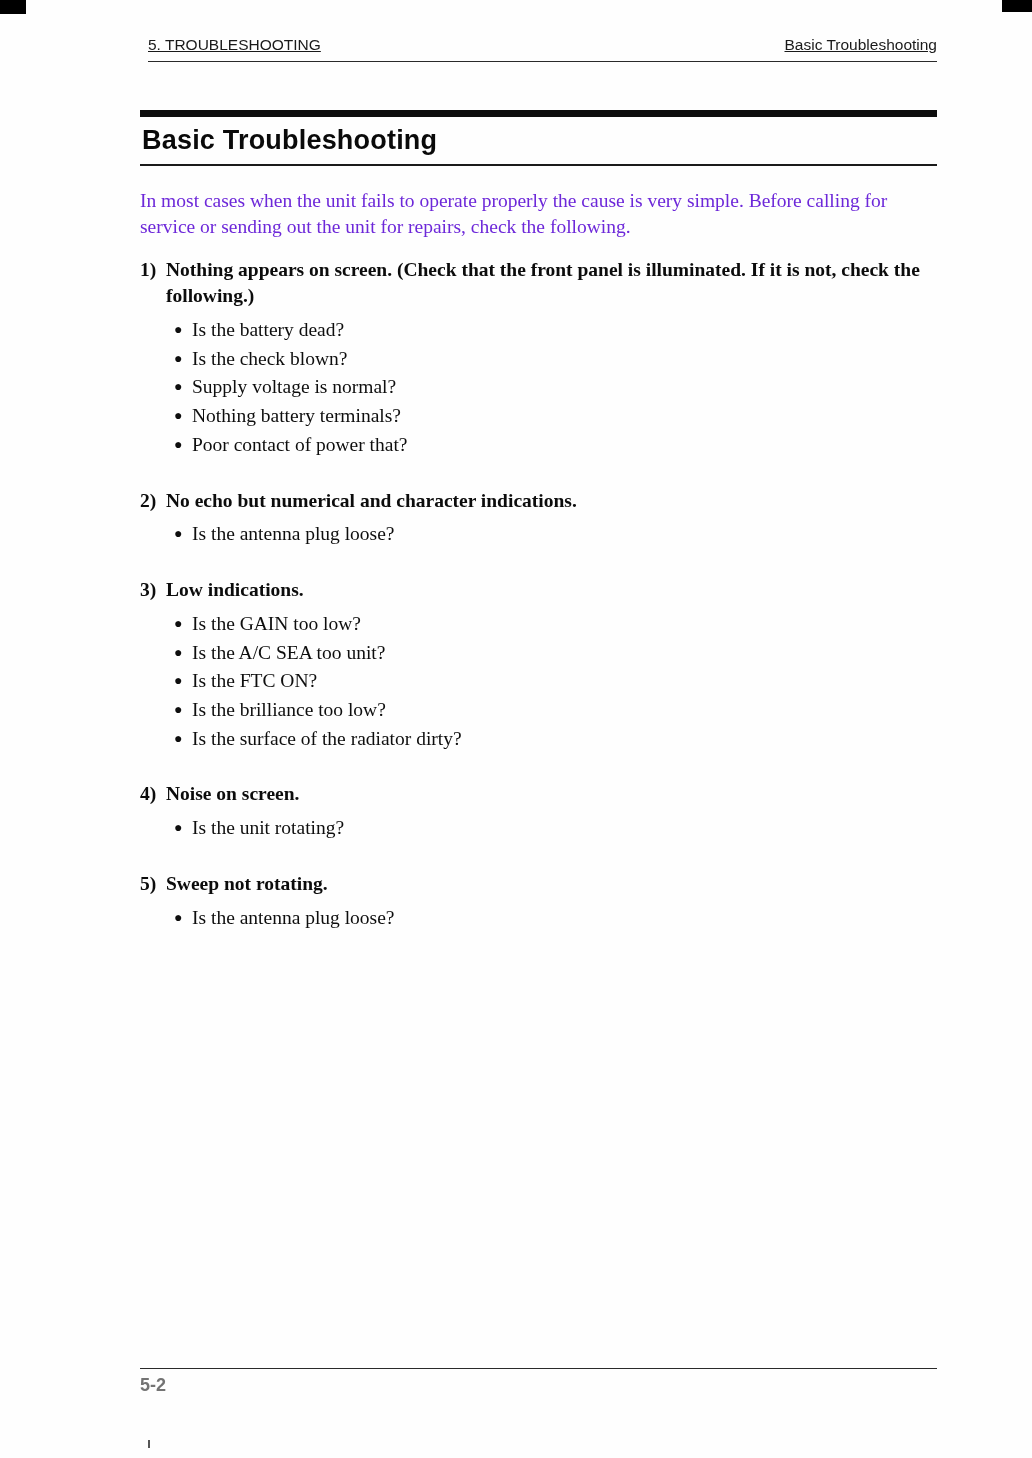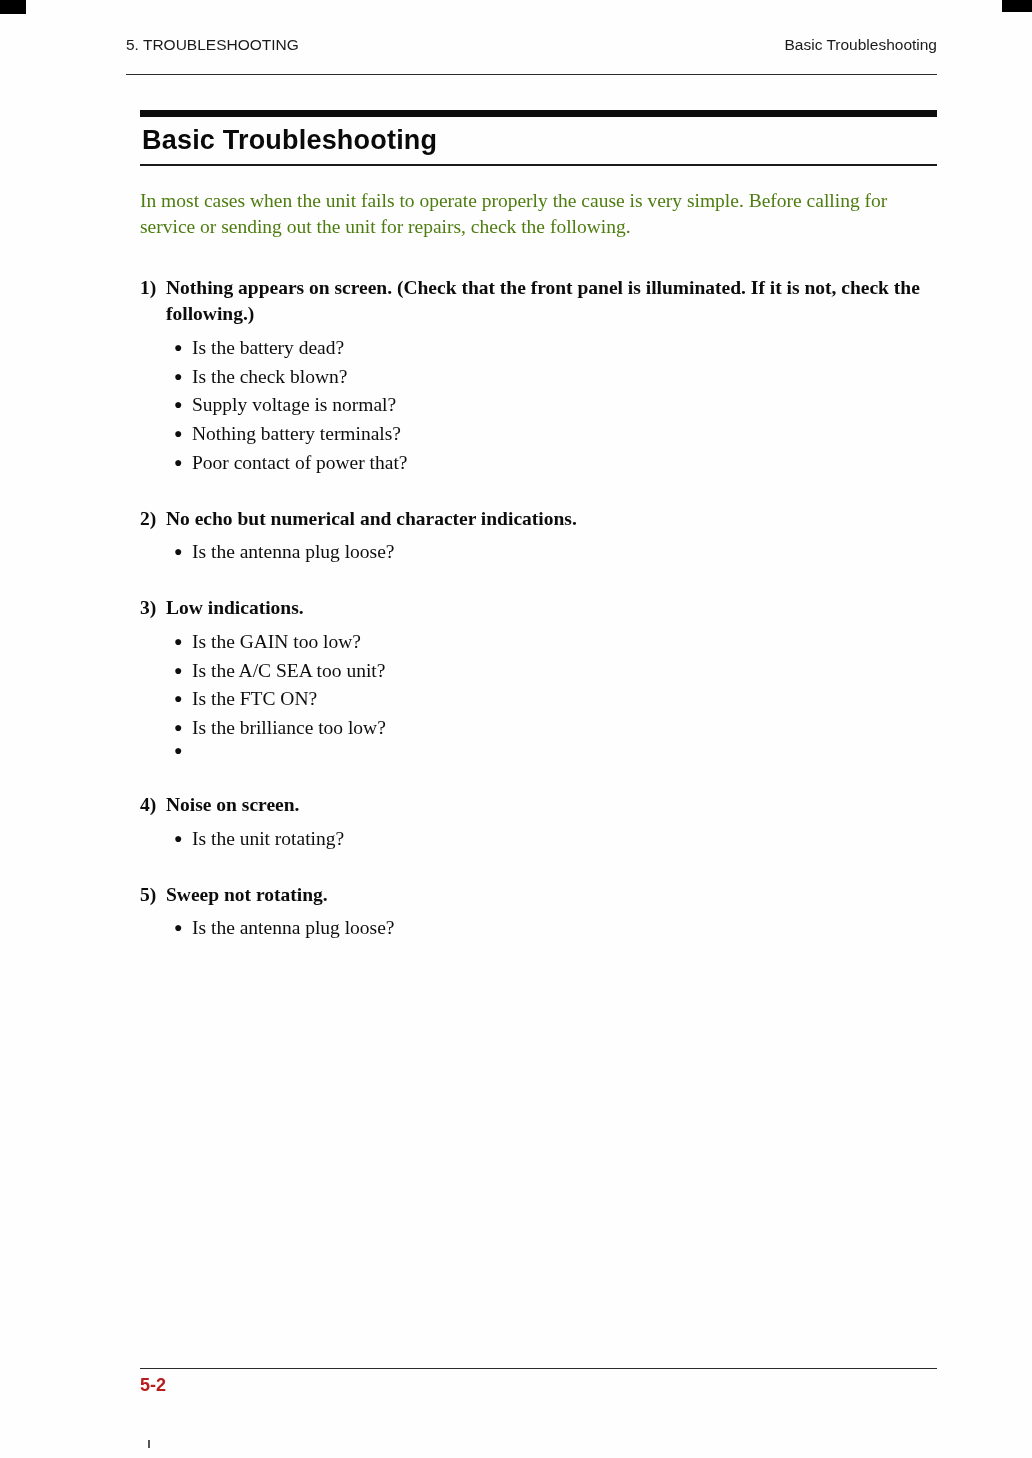--- a/index.html
+++ b/index.html
@@ -21,31 +21,32 @@
     position: absolute; top: 0; left: 0;
     width: 26px; height: 14px; background: #000;
   }
   .corner-mark-right {
     position: absolute; top: 0; right: 0;
     width: 30px; height: 12px; background: #000;
   }
 
   .running-header {
     position: absolute;
-    left: 126px;
+    left: 148px;
     right: 95px;
     top: 36px;
     display: flex;
     justify-content: space-between;
     align-items: flex-end;
     font-family: "Liberation Sans", sans-serif;
     font-size: 15.5px;
     color: #1a1a1a;
-    padding-bottom: 20px;
+    padding-bottom: 7px;
     border-bottom: 1.5px solid #2a2a2a;
+    text-decoration: underline;
   }
 
   .title-block {
     position: absolute;
     left: 140px;
     right: 95px;
     top: 110px;
   }
   .title-rule-top {
     height: 7px;
@@ -66,22 +67,22 @@
 
   .content {
     position: absolute;
     left: 140px;
     right: 95px;
     top: 188px;
     font-size: 19.5px;
     line-height: 1.32;
   }
   .intro {
-    margin-bottom: 36px;
-    color: #4d7c0f;
+    margin-bottom: 18px;
+    color: #6d28d9;
   }
 
   .section { margin-bottom: 30px; }
   .section-heading {
     display: flex;
     font-weight: bold;
     color: #0c0c0c;
     margin-bottom: 8px;
   }
   .section-number {
@@ -109,21 +110,21 @@
   .footer {
     position: absolute;
     left: 140px;
     right: 95px;
     top: 1368px;
     border-top: 1.5px solid #2a2a2a;
     padding-top: 6px;
     font-family: "Liberation Sans", sans-serif;
     font-size: 18px;
     font-weight: bold;
-    color: #b91c1c;
+    color: #737373;
   }
   .stray-mark {
     position: absolute;
     left: 148px;
     top: 1440px;
     width: 1.5px;
     height: 8px;
     background: #555;
   }
 </style>
@@ -206,20 +207,21 @@
             <li class="bullet-item">
               <span class="bullet-dot">●</span>
               <span>Is the FTC ON?</span>
             </li>
             <li class="bullet-item">
               <span class="bullet-dot">●</span>
               <span>Is the brilliance too low?</span>
             </li>
             <li class="bullet-item">
               <span class="bullet-dot">●</span>
+              <span>Is the surface of the radiator dirty?</span>
             </li>
           </ul>
         </div>
         <div class="section">
           <div class="section-heading">
             <span class="section-number">4)</span>
             <span class="section-heading-text">Noise on screen.</span>
           </div>
           <ul class="bullet-list">
             <li class="bullet-item">

